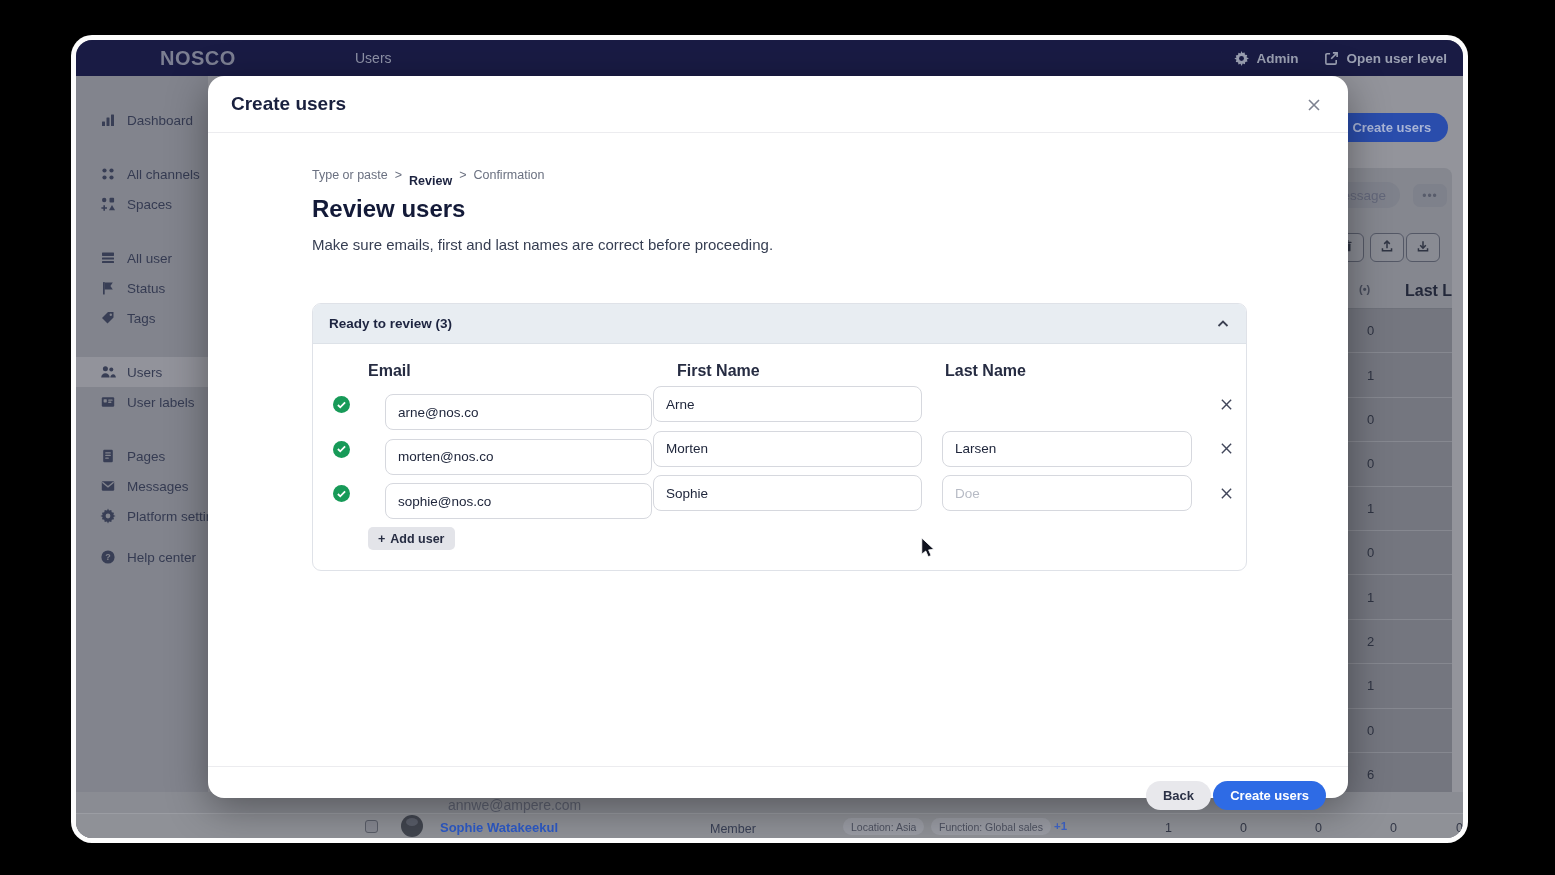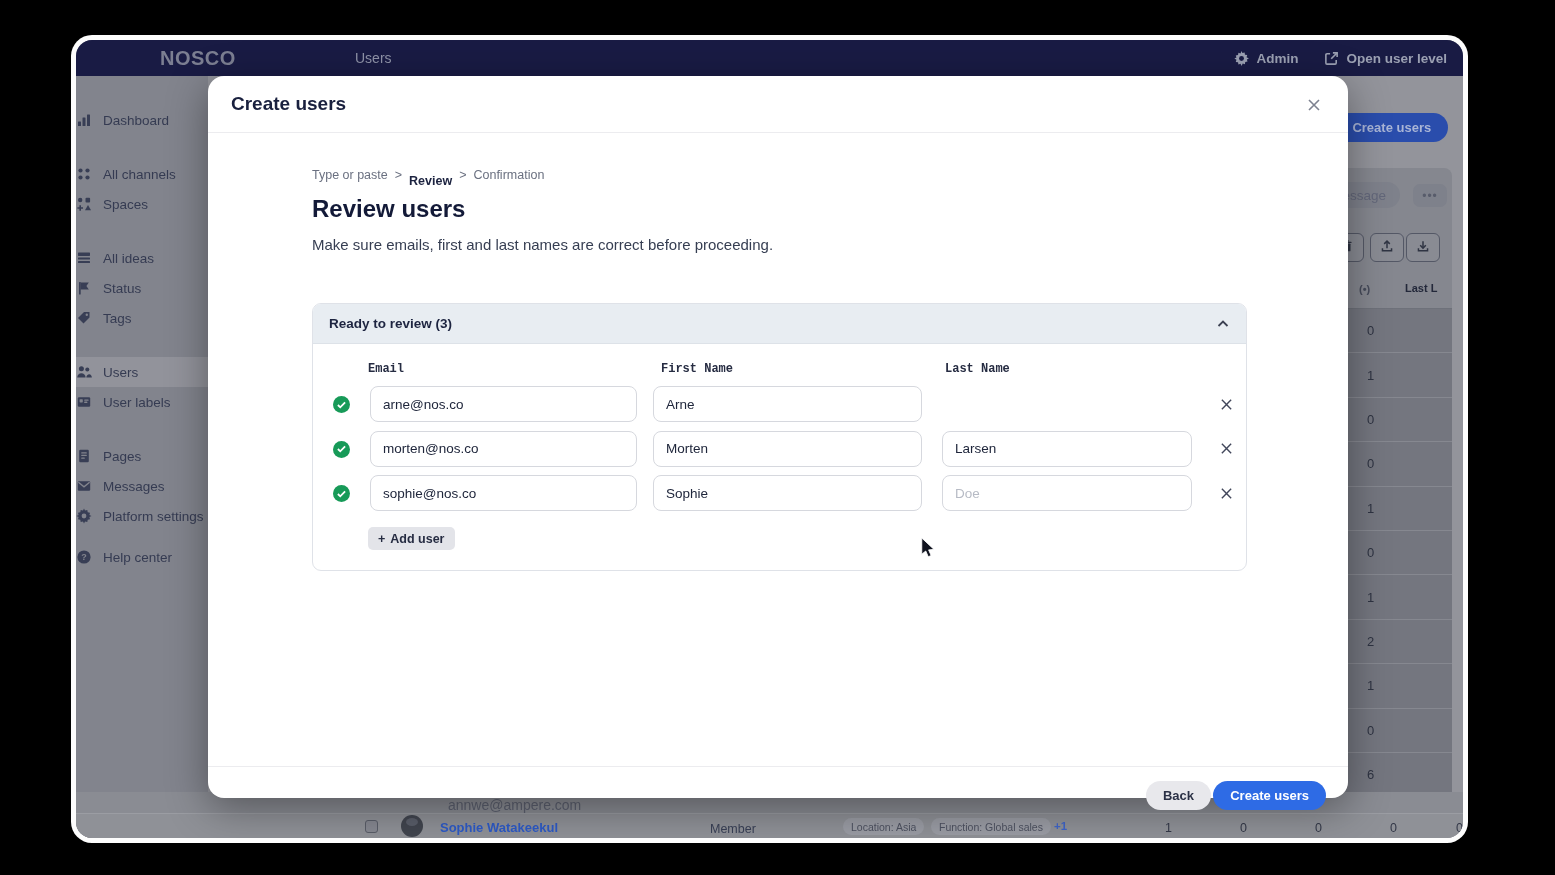--- a/index.html
+++ b/index.html
@@ -15,40 +15,40 @@
   
   .topbar { position:absolute; left:0; top:0; width:100%; height:36px; background:#191b44; z-index:2; }
   .brand { position:absolute; left:84px; top:7px; font-size:20px; font-weight:bold; letter-spacing:.5px; color:#7c7f92; }
   .page-title { position:absolute; left:279px; top:10px; font-size:14px; color:#8f93a8; }
   .topbar-right { position:absolute; right:16px; top:0; height:36px; display:flex; align-items:center; gap:26px; color:#9ba0b2; font-size:13.5px; font-weight:bold; }
   .tb-item { display:flex; align-items:center; gap:7px; cursor:pointer; }
   .tb-item svg { display:block; }
 
   
   .sidebar { position:absolute; left:0; top:36px; bottom:0; width:132px; background:#82848d; overflow:hidden; padding-top:29px; z-index:1; }
-  .side-item { display:flex; align-items:center; gap:11px; height:30px; white-space:nowrap;
+  .side-item { display:flex; align-items:center; gap:11px; height:30px; padding-left:24px; white-space:nowrap;
     color:#353b52; font-size:13.5px; width:230px; }
   .side-item.gap { margin-top:24px; }
   .side-item.gap-sm { margin-top:11px; }
   .side-item.active { background:rgba(255,255,255,.13); }
   .side-item .ic { width:16px; height:16px; flex:0 0 16px; color:#383e55; font-size:15px; line-height:16px; text-align:center; }
 
   
   .bg-el { position:absolute; z-index:1; }
   .bgbtn-create { left:1246px; top:73px; width:126px; height:29px; border-radius:15px; background:#2a4dac;
     color:#a9b5d6; font-size:13px; font-weight:bold; display:flex; align-items:center; justify-content:center; gap:6px; }
   .bg-card { left:1172px; top:128px; right:11px; bottom:0; background:#85878f; border-radius:8px; }
   .bg-pill-msg { left:1150px; top:142px; width:174px; height:26px; border-radius:13px; background:#7e818b;
     color:#63677a; font-size:13.5px; display:flex; align-items:center; justify-content:flex-end; padding-right:14px; }
   .bg-pill-more { left:1337px; top:144px; width:34px; height:23px; border-radius:7px; background:#7e818b;
     color:#585c6b; font-size:12px; letter-spacing:1px; display:flex; align-items:center; justify-content:center; }
   .iconbtn { top:193px; width:34px; height:29px; border:1.5px solid #545866; border-radius:6px; background:#898b93;
     display:flex; align-items:center; justify-content:center; color:#2f3443; }
   .bg-th-status { left:1283px; top:243px; font-size:11px; color:#464b5a; font-weight:bold; }
-  .bg-th-last { left:1329px; top:242px; font-size:11px; color:#23283a; font-weight:bold; }
+  .bg-th-last { left:1329px; top:242px; font-size:16px; color:#23283a; font-weight:bold; }
   .bg-head-line { left:1180px; top:268px; right:11px; height:1px; background:#6e717a; }
   .bg-rows { left:1180px; top:269px; right:11px; height:501px; background:#74767f; overflow:hidden; }
   .bg-rows .cnt-row { height:44.4px; border-bottom:1px solid #868890; color:#2e3342; font-size:13px;
     display:flex; align-items:center; padding-left:111px; }
   
   .bg-bottomrow1 { left:0; top:752px; right:0; height:21px; background:#8a8c93; }
   .bg-email { left:372px; top:757px; font-size:14px; color:#5d6170; }
   .bg-bottomrow2 { left:0; top:773px; right:0; height:25px; background:#8f9197; border-top:1px solid #9b9da3; }
   .bg-checkbox { left:289px; top:780px; width:13px; height:13px; border:1.5px solid #595d68; border-radius:3px; background:#868891; }
   .bg-avatar { left:325px; top:775px; width:22px; height:22px; border-radius:50%; background:#41454f; overflow:hidden; }
@@ -70,28 +70,28 @@
   .crumbs { position:absolute; left:104px; top:92px; font-size:12.5px; color:#6a7080; display:flex; gap:7px; }
   .crumbs .cur { color:#1c2340; font-weight:bold;margin-top:6px; }
   .modal-heading { position:absolute; left:104px; top:119px; font-size:24px; font-weight:bold; color:#131a38; }
   .modal-sub { position:absolute; left:104px; top:160px; font-size:15px; color:#363e52; }
 
   .panel { position:absolute; left:104px; top:227px; width:935px; height:268px; border:1px solid #dfe2e8; border-radius:9px; background:#fff; }
   .panel-head { position:absolute; left:0; top:0; width:100%; height:40px; background:#e8edf2; border-radius:8px 8px 0 0;
     border-bottom:1px solid #dde2e8; }
   .panel-title { position:absolute; left:16px; top:12px; font-size:13.5px; font-weight:bold; color:#1d2440; }
   .panel-chevron { position:absolute; right:14px; top:11px; width:18px; height:18px; display:flex; align-items:center; justify-content:center; color:#3c4152; cursor:pointer; background:none; border:none; }
-  .col-label { position:absolute; top:58px; font-size:12px; font-weight:bold; color:#262c42;font-family:Liberation Mono, monospace; }
+  .col-label { position:absolute; top:58px; font-size:16px; font-weight:bold; color:#262c42; }
   .urow { position:absolute; left:0; width:100%; height:36px; }
   .okc { position:absolute; left:20px; top:10px; width:17px; height:17px; border-radius:50%; background:#179a58;
     display:flex; align-items:center; justify-content:center; }
   .uin { position:absolute; top:0; height:36px; border:1px solid #d6d8de; border-radius:8px; padding:0 12px;
     font-size:13.5px; color:#20273c; font-family:"Liberation Sans", sans-serif; background:#fff; outline:none; }
   .uin::placeholder { color:#b7bbc5; }
-  .in-email { left:57px;  width:267px; }
+  .in-email { left:72px;  width:267px;margin-top:8px; }
   .in-first { left:340px; width:269px; }
   .in-last  { left:629px; width:250px; }
   .row-x { position:absolute; left:901px; top:6px; width:24px; height:24px; display:flex; align-items:center;
     justify-content:center; color:#41465a; background:none; border:none; cursor:pointer; }
   .add-user { position:absolute; left:55px; top:223px; height:23px; padding:0 10px; border:none; border-radius:5px;
     background:#e3e4e9; color:#262c42; font-size:12.5px; font-weight:bold; font-family:"Liberation Sans", sans-serif;
     display:flex; align-items:center; gap:5px; cursor:pointer; }
   .modal-footer { position:absolute; left:0; top:690px; width:100%; height:56px; border-top:1px solid #ececef; }
   .btn { height:29px; border:none; border-radius:15px; font-size:13px; font-weight:bold; cursor:pointer;
     font-family:"Liberation Sans", sans-serif; padding:0 17px; }
@@ -158,21 +158,21 @@
               <path d="M12 9l3 5.3H9z"></path>
             </svg></span>
         <span>Spaces</span>
       </div>
       <div class="side-item gap">
         <span class="ic"><svg width="16" height="16" viewBox="0 0 16 16" fill="currentColor">
               <rect x="2" y="2.5" width="12" height="3.4" rx=".6"></rect>
               <rect x="2" y="7.5" width="12" height="2" rx=".5"></rect>
               <rect x="2" y="11" width="12" height="2" rx=".5"></rect>
             </svg></span>
-        <span>All ideas</span>
+        <span>All user</span>
       </div>
       <div class="side-item">
         <span class="ic"><svg width="16" height="16" viewBox="0 0 16 16" fill="currentColor">
               <rect x="3" y="2" width="1.7" height="12.5" rx=".5"></rect>
               <path d="M4.5 2.5h8.3L10.4 6l2.4 3.5H4.5z"></path>
             </svg></span>
         <span>Status</span>
       </div>
       <div class="side-item">
         <span class="ic"><svg width="16" height="16" viewBox="0 0 16 16" fill="currentColor">
@@ -326,21 +326,21 @@
         <div class="panel-head">
           <div class="panel-title">Ready to review (3)</div>
           <button class="panel-chevron">
             <svg width="12" height="8" viewBox="0 0 12 8" fill="none" stroke="currentColor" stroke-width="1.8">
                 <path d="M1.5 6L6 1.5 10.5 6"></path>
               </svg>
           </button>
         </div>
 
         <div class="col-label" style="left:55px;">Email</div>
-        <div class="col-label" style="left:324px;padding-left:24px;">First Name</div>
+        <div class="col-label" style="left:340px;padding-left:24px;">First Name</div>
         <div class="col-label" style="left:632px;">Last Name</div>
 
         <div class="urow" style="top:82px;">
           <span class="okc">
             <svg width="9" height="8" viewBox="0 0 10 8" fill="none" stroke="#fff" stroke-width="2">
                 <path d="M1 4l2.6 2.6L9 1"></path>
               </svg>
           </span>
           <input class="uin in-email" value="arne@nos.co" style="">
           <input class="uin in-first" value="Arne" style="">

